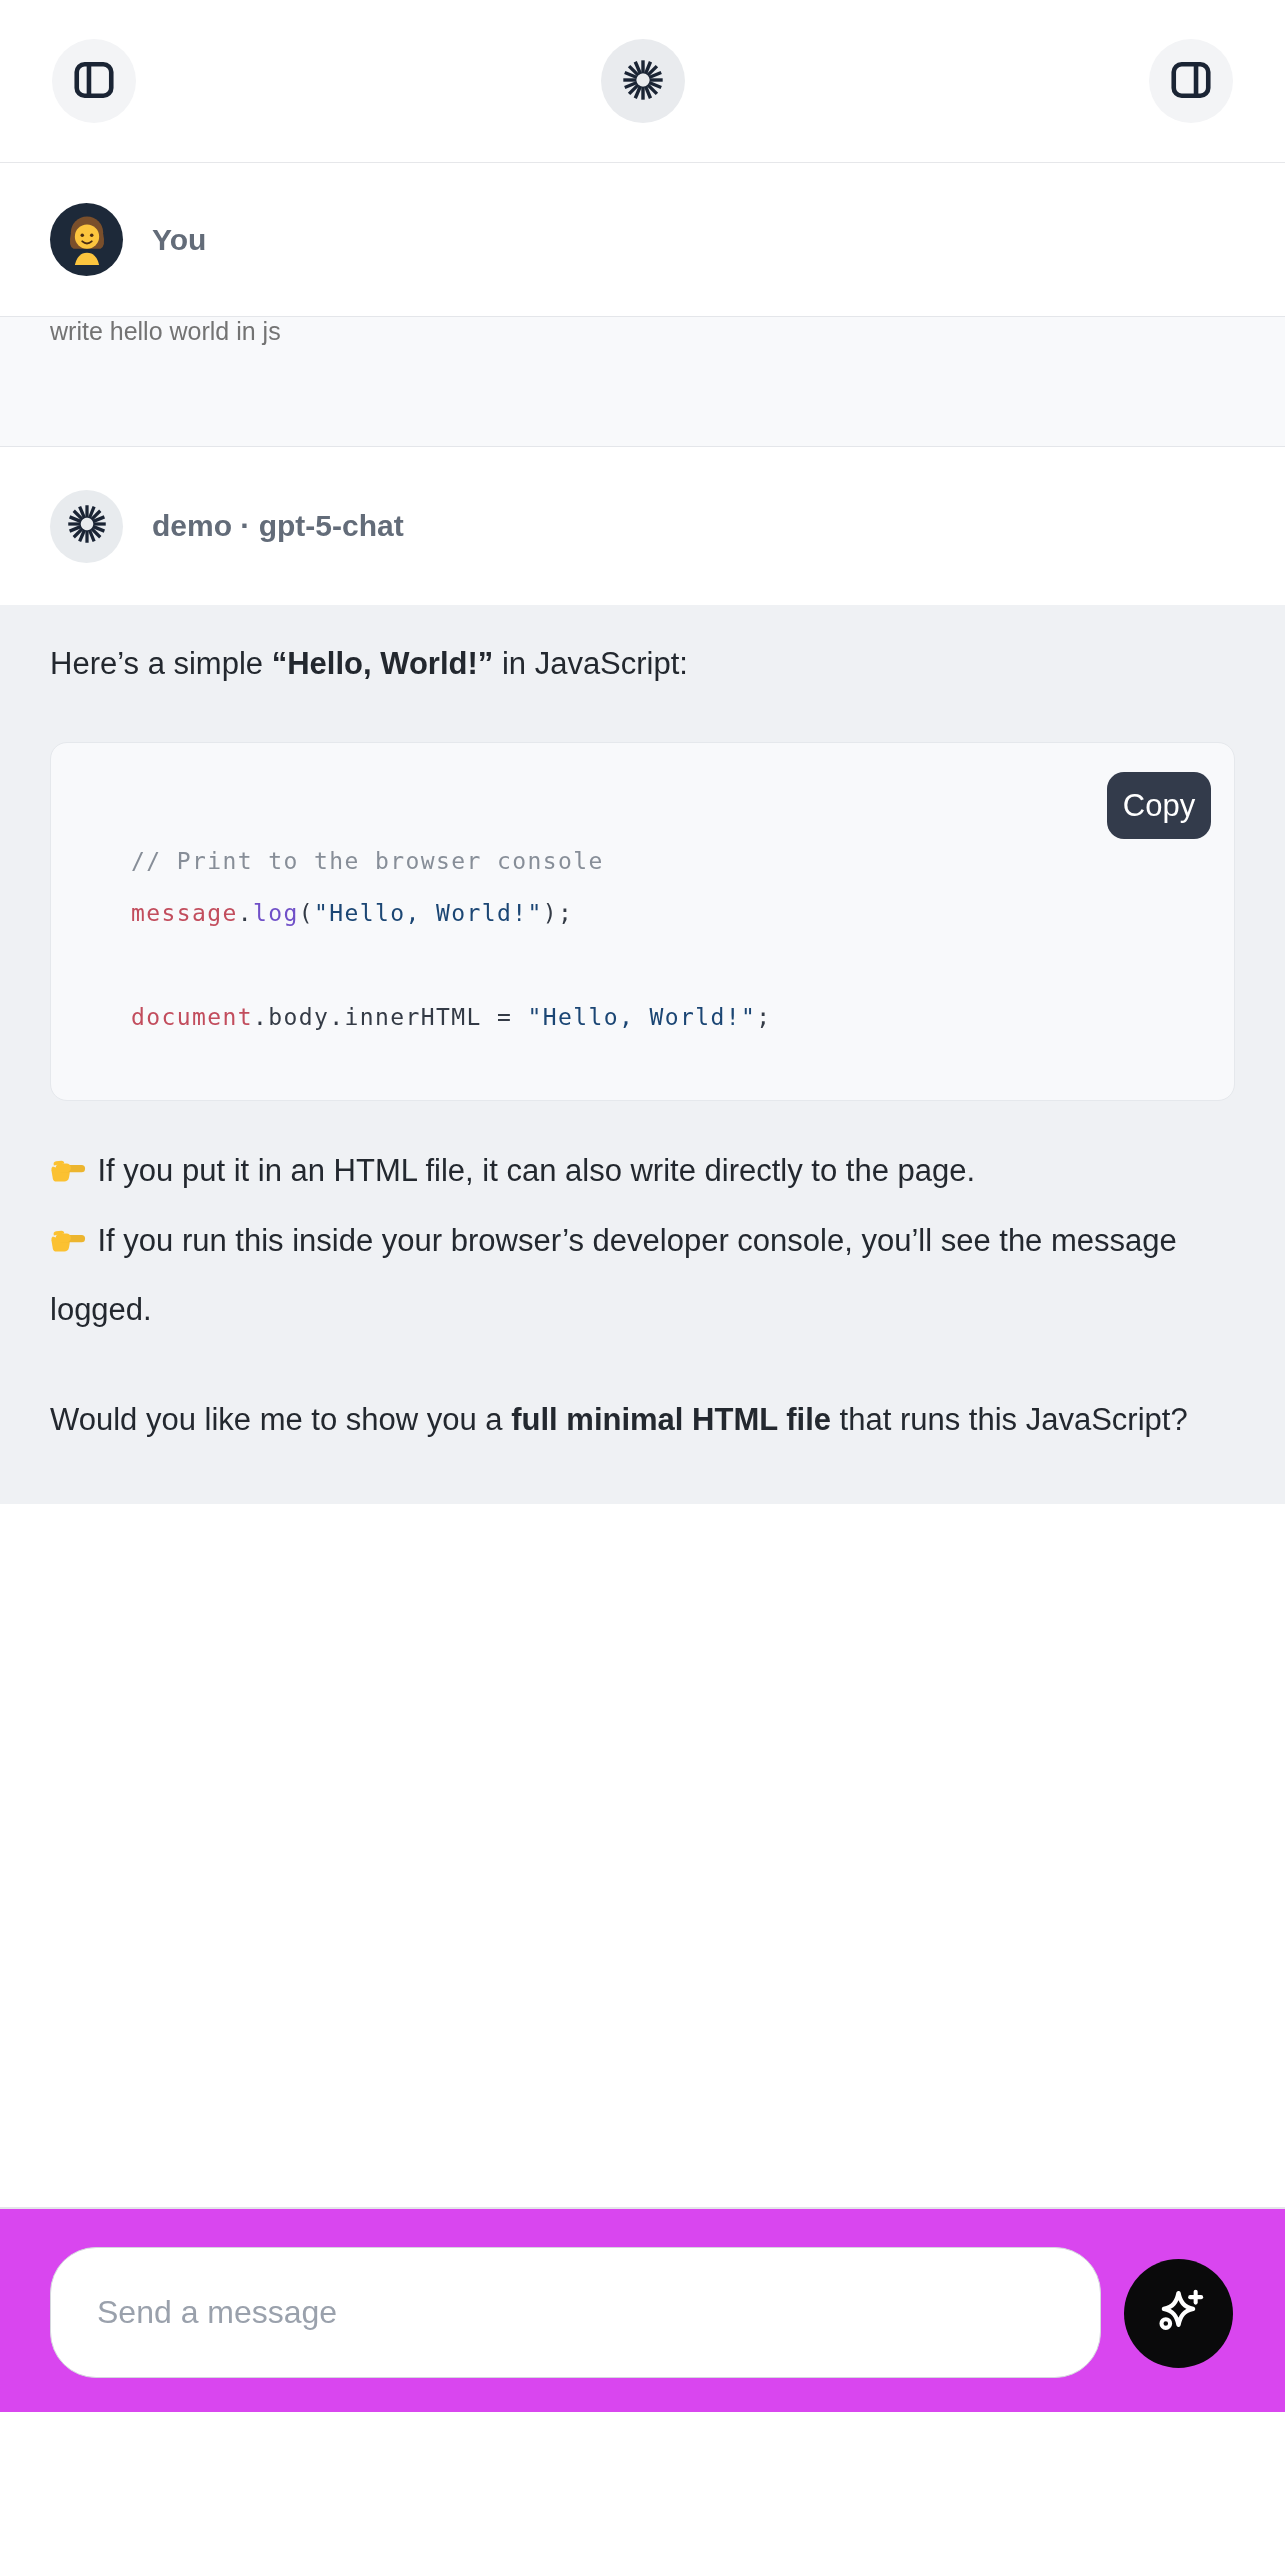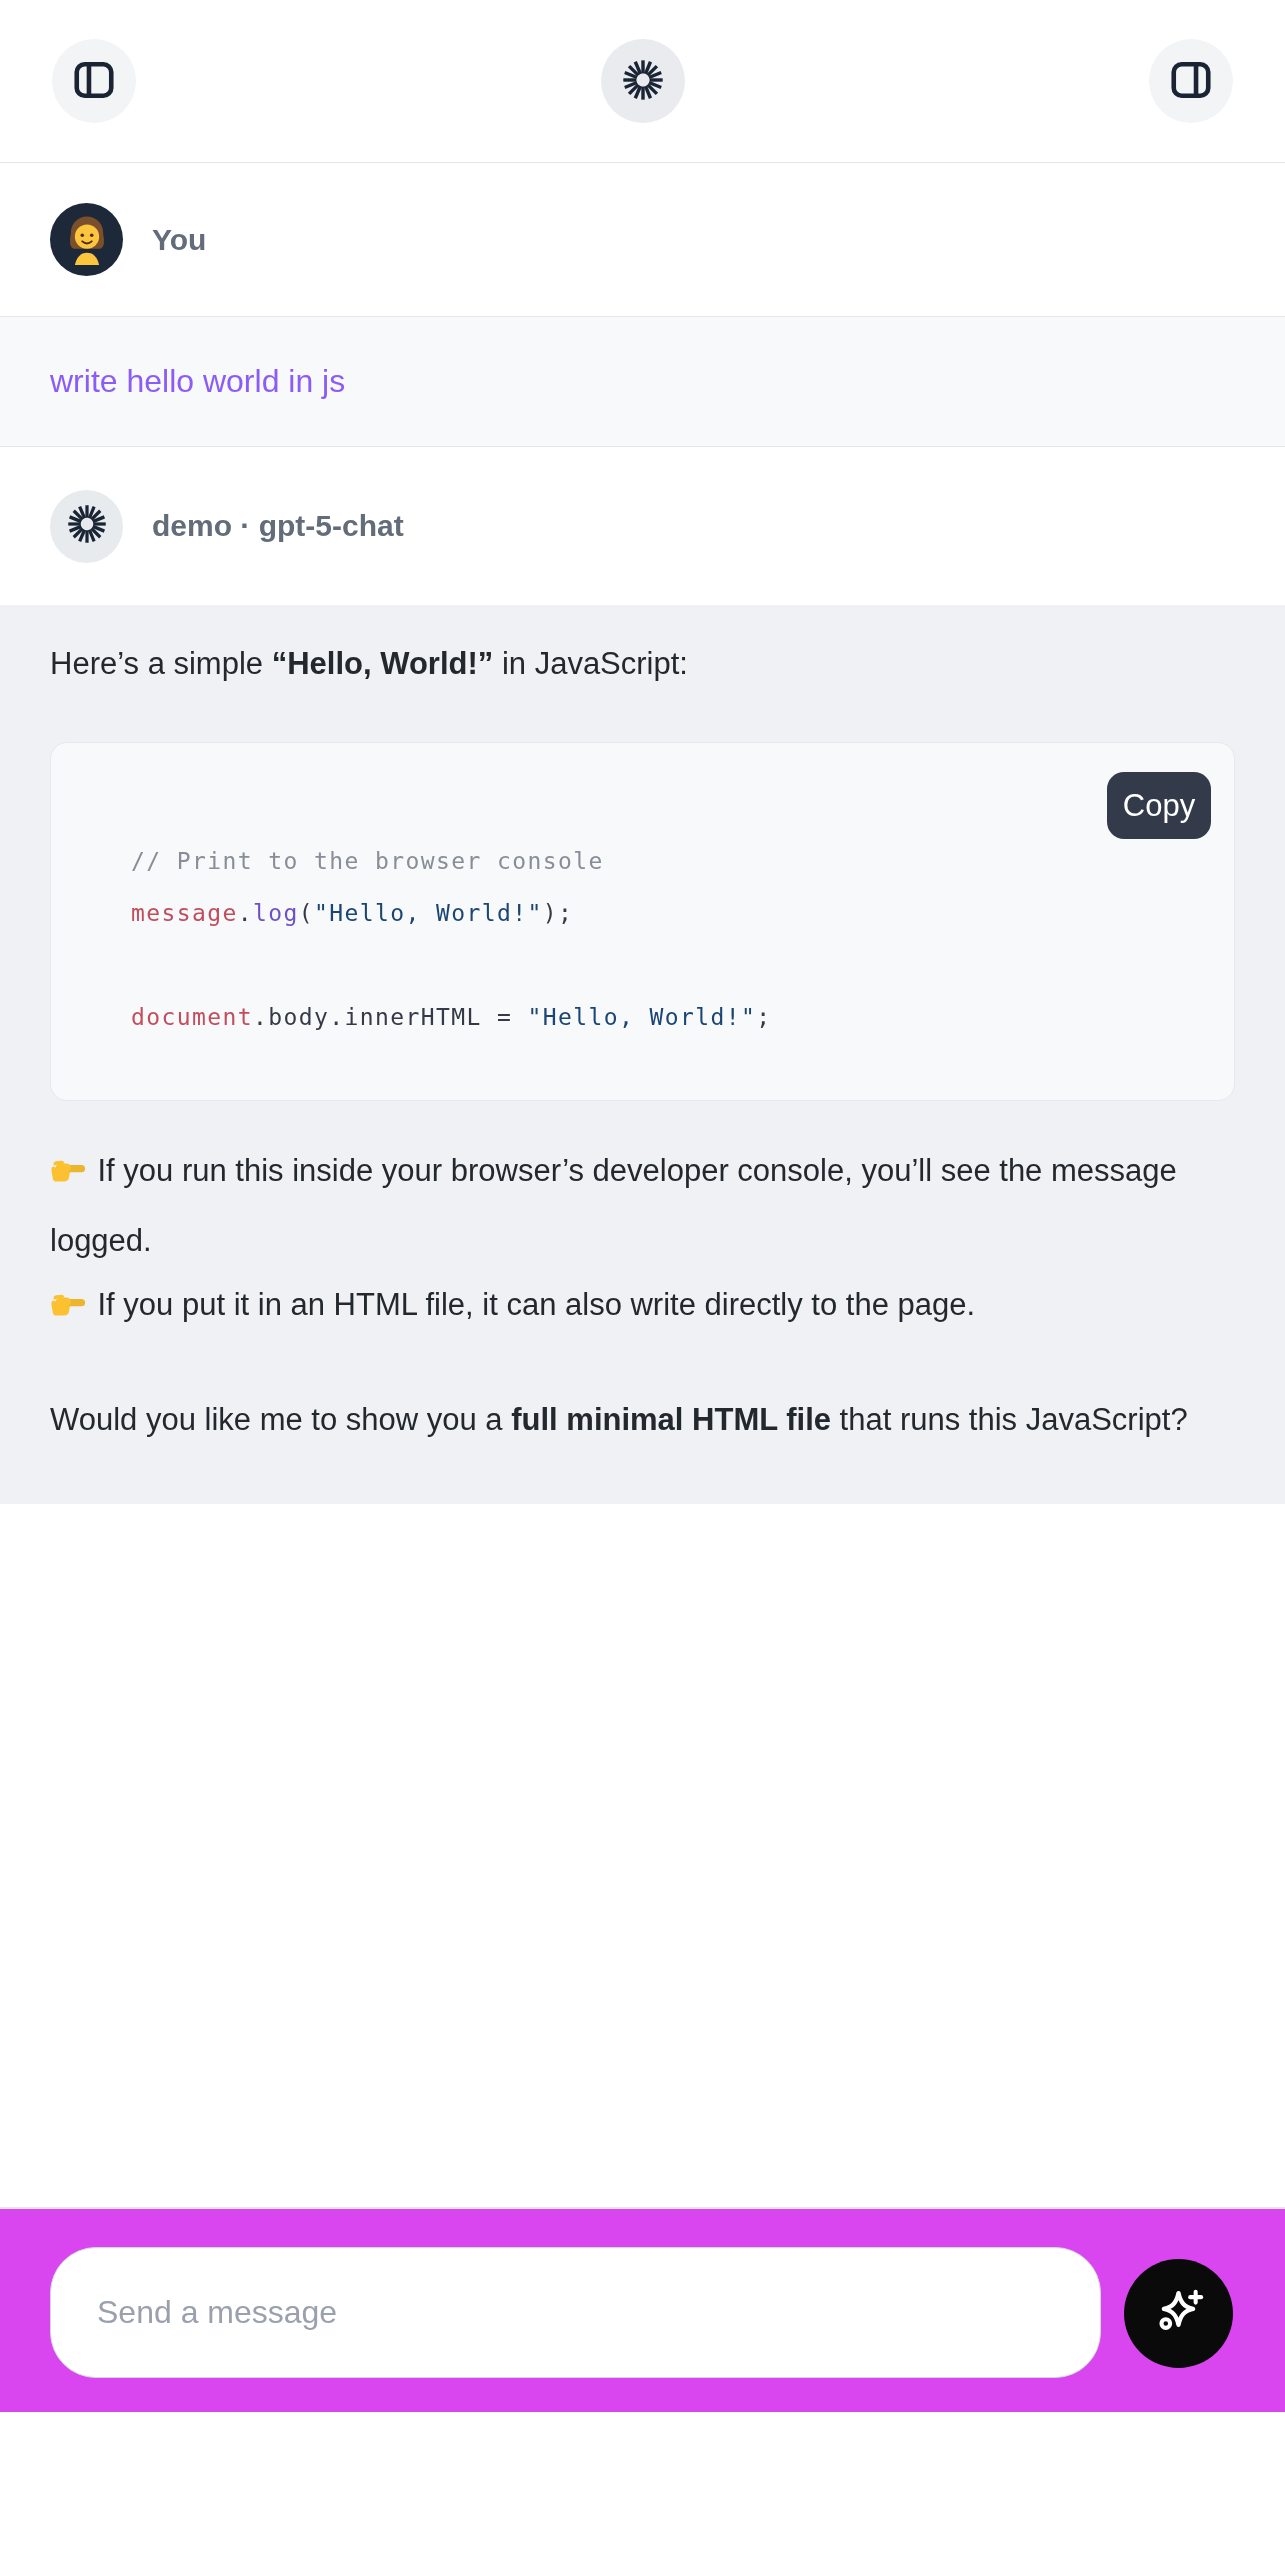--- a/index.html
+++ b/index.html
@@ -37,22 +37,22 @@
   .avatar.user-avatar { background: #1d2939; }
   .avatar.bot-avatar { background: #e8ebee; }
   .author-name {
     margin-left: 29px; font-size: 30px; font-weight: 700; color: #636c79;
   }
 
   
   .user-bubble {
     height: 131px; background: #f8f9fb;
     border-top: 1.9px solid #e4e6ea; border-bottom: 1.9px solid #e4e6ea;
-    display: flex; align-items: center; padding: 0 50px;
-    font-size: 32px; color: #8b5cf6;
+    display: flex; align-items: flex-start; padding: 0 50px;
+    font-size: 25px; color: #737373;
   }
 
   
   .assistant-response {
     background: #eff1f4;
     padding: 27px 50px 52px 50px;
     font-size: 31px; line-height: 64px; color: #23282f;
   }
   .assistant-response strong { font-weight: 700; }
   .response-question { margin-top: 46px; }
@@ -221,32 +221,32 @@
   <div class="response-notes">
     <div class="note-line">
       <span class="hand">
         <svg width="36" height="32.5" viewBox="0 0 38 34">
           <path d="M3 13 Q1 14 1.5 17 L3 26 Q3.6 29 7 29 L15 29 Q19 29 20 25 L21 19 Z" fill="#fbc131"></path>
           <rect x="8" y="11.5" width="29" height="7.5" rx="3.7" fill="#fbc131"></rect>
           <rect x="8" y="11.5" width="29" height="7.5" rx="3.7" fill="#000" opacity="0.06"></rect>
           <rect x="6" y="10" width="16" height="9" rx="4.5" fill="#fbc131"></rect>
           <path d="M4 12 Q3 8 6.5 7.5 L12 7 Q15 7 15 10" fill="#fbc131"></path>
         </svg>
-      </span><span>If you run this inside your browser’s developer console, you’ll see the message logged.</span>
+      </span><span>If you put it in an HTML file, it can also write directly to the page.</span>
     </div>
     <div class="note-line">
       <span class="hand">
         <svg width="36" height="32.5" viewBox="0 0 38 34">
           <path d="M3 13 Q1 14 1.5 17 L3 26 Q3.6 29 7 29 L15 29 Q19 29 20 25 L21 19 Z" fill="#fbc131"></path>
           <rect x="8" y="11.5" width="29" height="7.5" rx="3.7" fill="#fbc131"></rect>
           <rect x="8" y="11.5" width="29" height="7.5" rx="3.7" fill="#000" opacity="0.06"></rect>
           <rect x="6" y="10" width="16" height="9" rx="4.5" fill="#fbc131"></rect>
           <path d="M4 12 Q3 8 6.5 7.5 L12 7 Q15 7 15 10" fill="#fbc131"></path>
         </svg>
-      </span><span>If you put it in an HTML file, it can also write directly to the page.</span>
+      </span><span>If you run this inside your browser’s developer console, you’ll see the message logged.</span>
     </div>
   </div>
 
   <p class="response-question"><span>Would you like me to show you a </span><strong>full minimal HTML file</strong><span> that runs this JavaScript?</span></p>
 
 </div>
 
 <div class="messages-spacer"></div>
 <div class="composer-divider"></div>
 

